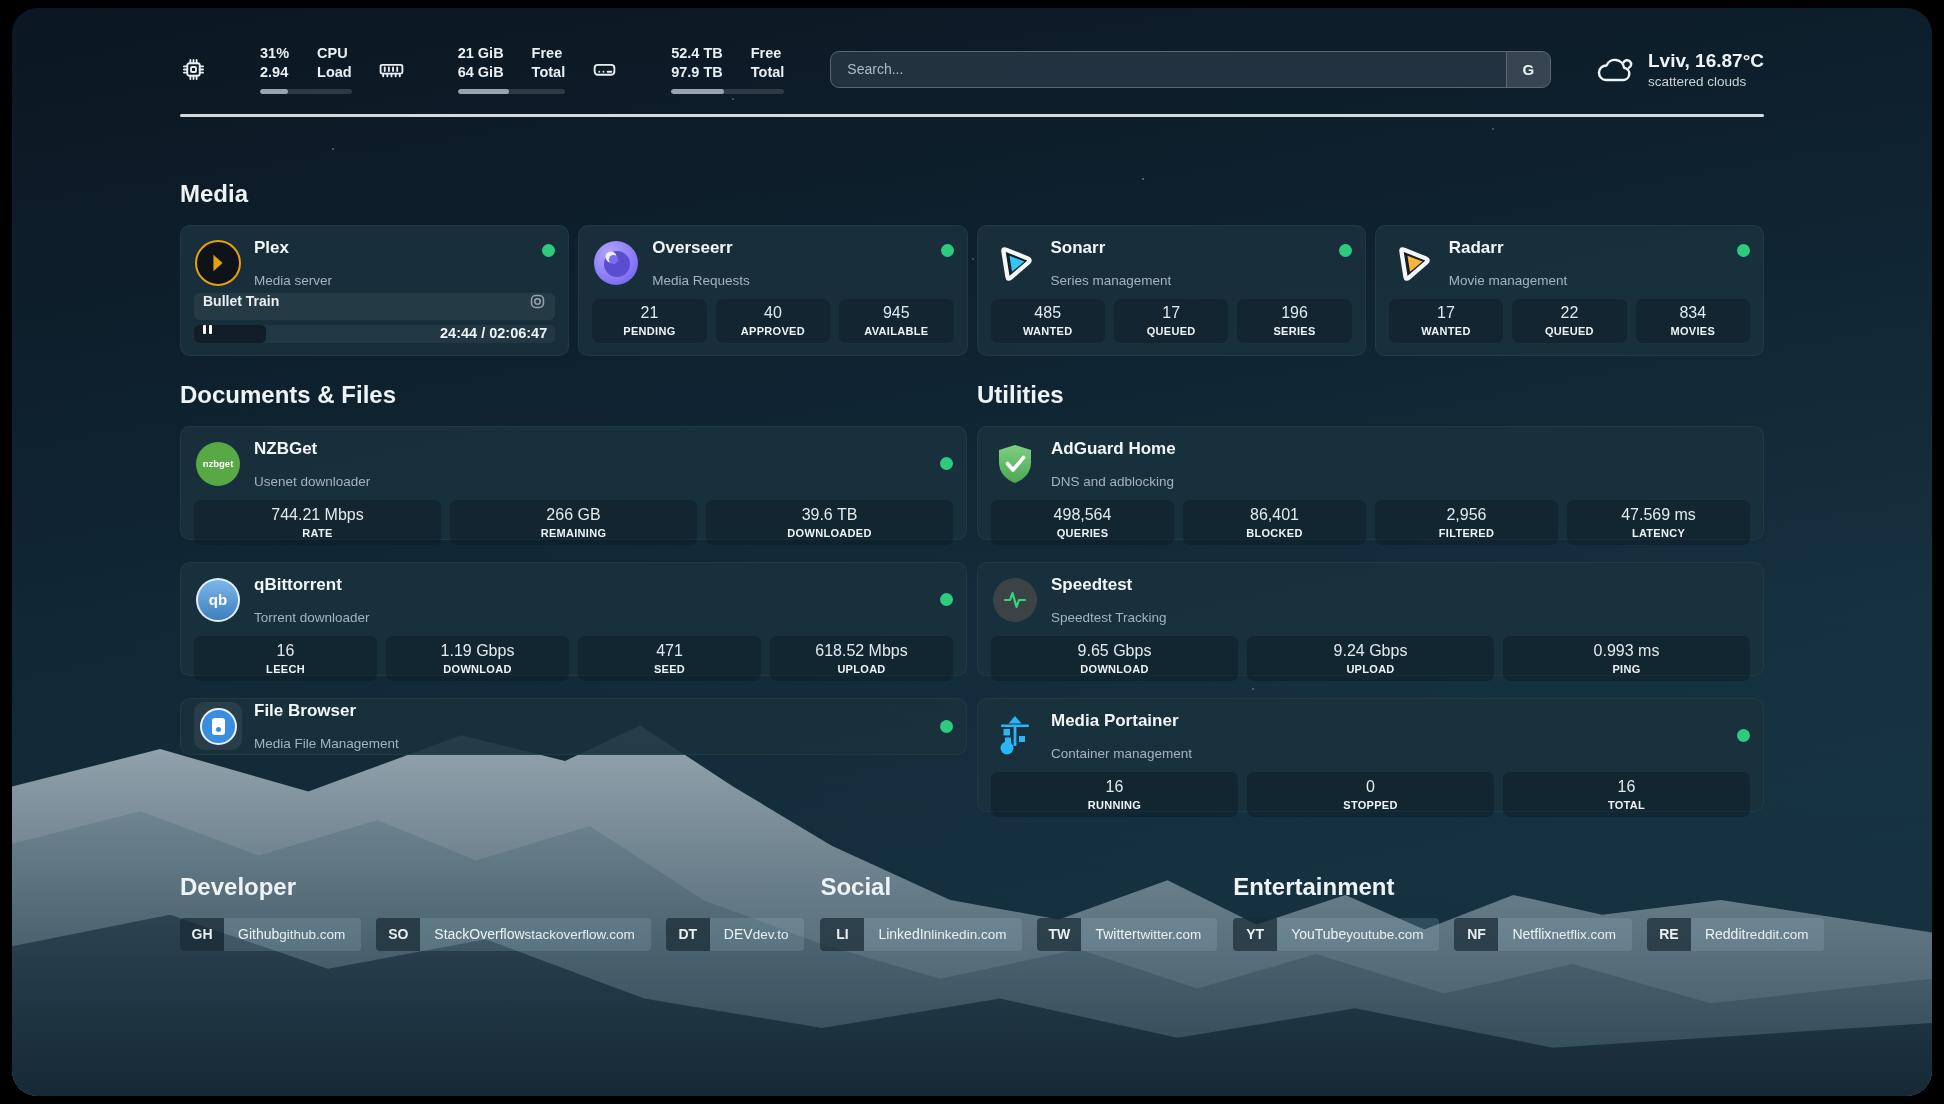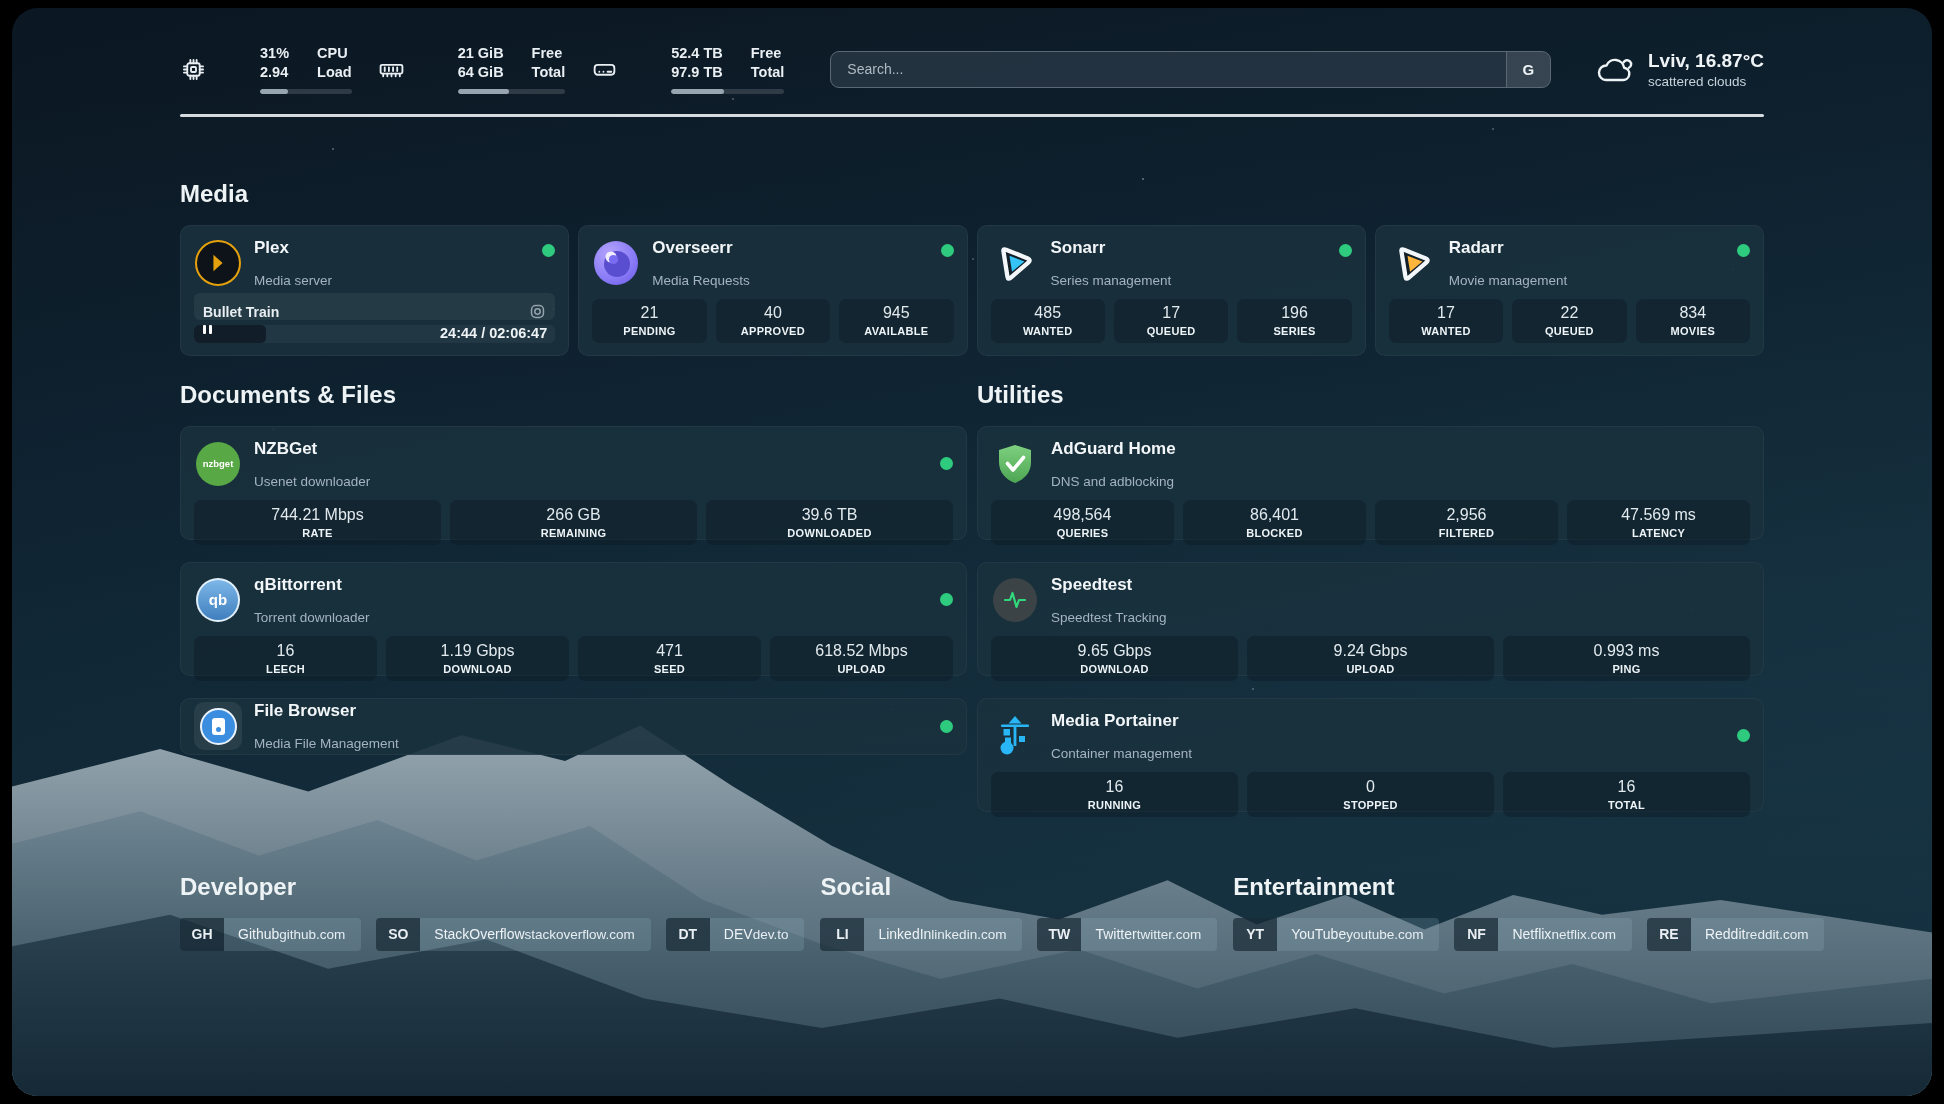--- a/index.html
+++ b/index.html
@@ -65,21 +65,21 @@
   .tlab { font-size:11px; font-weight:800; letter-spacing:.3px; color:#eef4f7; margin-top:3px; }
 
   .media-card { height:131px; display:flex; flex-direction:column; }
   .media-card .tiles { margin-top:auto; }
   .media-card .tile { height:44px; }
   .stat-card { height:114px; }
   .slim-card { height:57px; display:flex; align-items:center; padding:6px 13px; }
   .slim-card .card-head { flex:1; }
 
   
-  .np-row { margin-top:auto; height:27px; border-radius:6px; background:rgba(255,255,255,0.055); display:flex; align-items:flex-end; padding:0 9px; }
+  .np-row { margin-top:auto; height:27px; border-radius:6px; background:rgba(255,255,255,0.055); display:flex; align-items:flex-start; padding:0 9px; }
   .np-title { flex:1; font-size:14px; font-weight:600; color:#e8eef1; }
   .np-progress { margin-top:5px; height:18px; border-radius:5px; background:rgba(255,255,255,0.045); position:relative; display:flex; align-items:flex-start; overflow:hidden; }
   .np-fill { position:absolute; left:0; top:0; bottom:0; background:#121d2a; border-radius:5px; }
   .pause { position:relative; z-index:1; margin-left:9px; display:flex; gap:2.5px; }
   .pause i { width:3px; height:9px; background:#fff; border-radius:1px; }
   .np-time { margin-left:auto; position:relative; z-index:1; font-size:14.5px; font-weight:700; color:#eef3f5; padding-right:8px; }
 
   
   .app-icon { width:48px; height:48px; flex:none; display:flex; align-items:center; justify-content:center; }
   .plex-circle { width:46px; height:46px; border-radius:50%; background:#0e1319; border:2.5px solid #e5a00d; display:flex; align-items:center; justify-content:center; }

